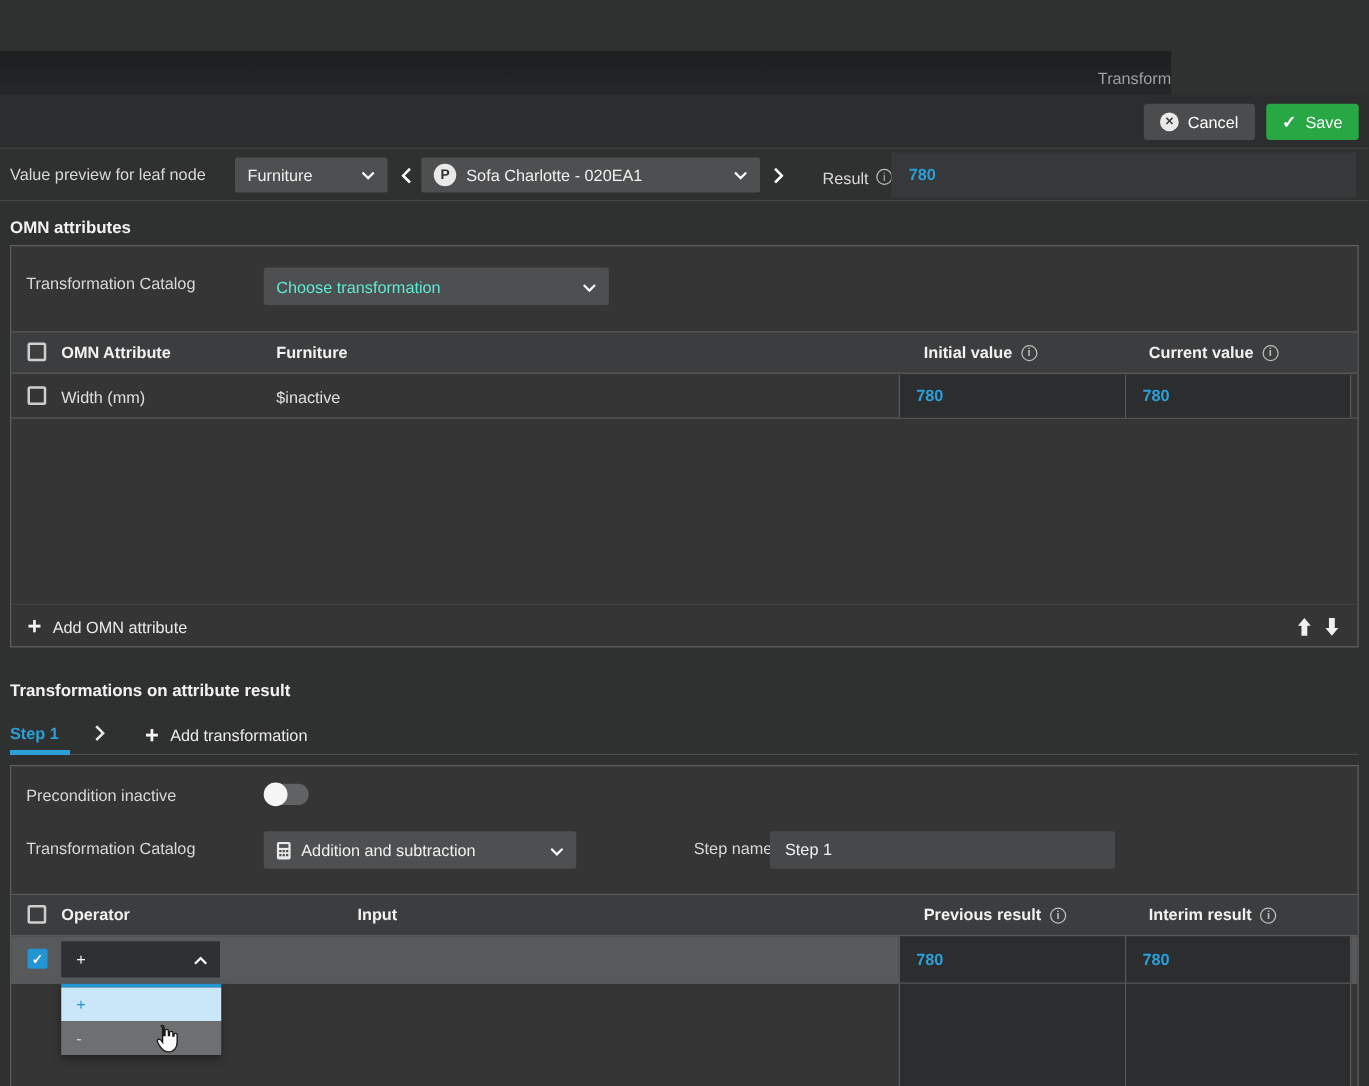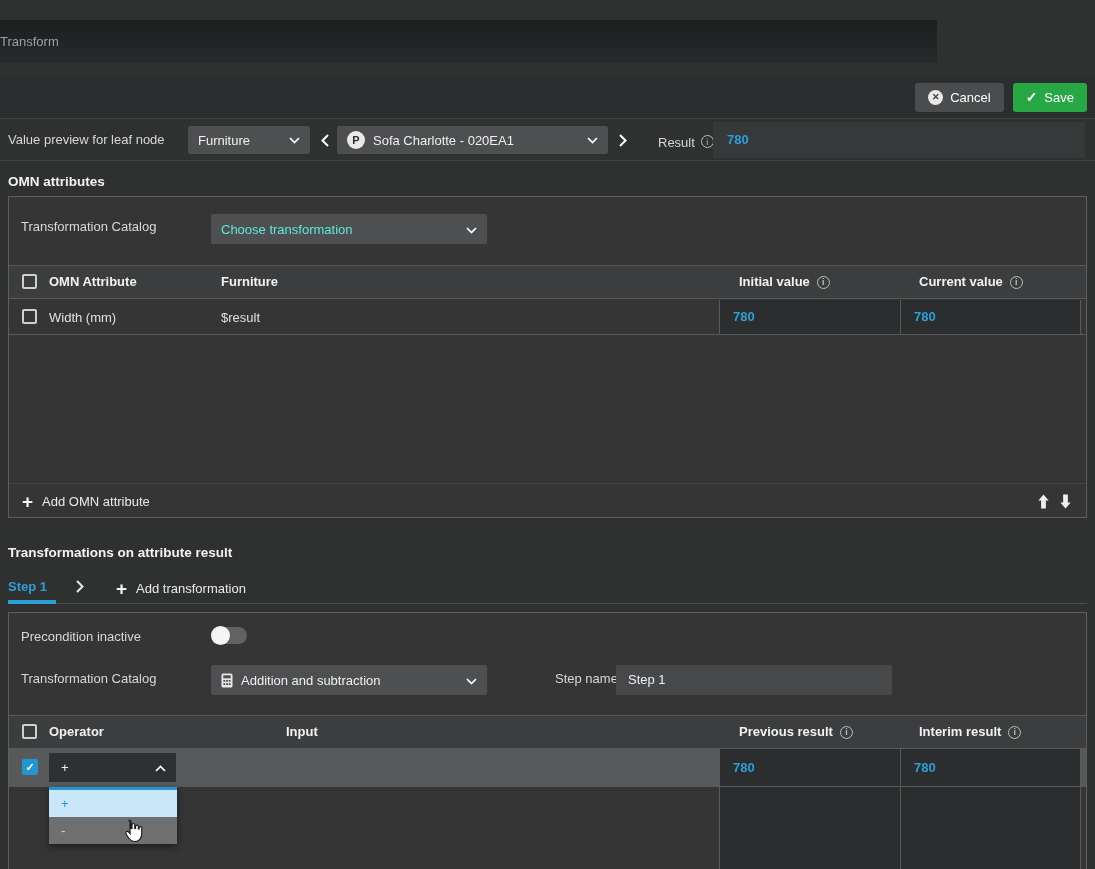--- a/index.html
+++ b/index.html
@@ -4,22 +4,22 @@
 <style>
   * { margin:0; padding:0; box-sizing:border-box; }
   html,body { width:1095px; height:869px; background:#2f3030; font-family:"Liberation Sans",sans-serif; }
   .screen { position:relative; width:1095px; height:869px; overflow:hidden; background:#2f3030; color:#dcdcdc; font-size:13px; }
 
   
   .backdrop-bar { position:absolute; left:0; top:0; width:1095px; height:33px; background:#0a0c0e;
     color:#1d5878; font-weight:bold; font-size:14px; text-align:center; line-height:33px; }
 
   
-  .modal-title-bar { position:absolute; left:0; top:20px; width:937px; height:43px;
-    background:linear-gradient(180deg,#1c1e20,#27292b); color:#9aa0a4; text-align:left; line-height:43px; }
+  .modal-title-bar { position:absolute; left:0; top:41px; width:937px; height:43px;
+    background:linear-gradient(180deg,#1c1e20,#27292b); color:#9aa0a4; text-align:right; line-height:43px; }
 
   
   .toolbar { position:absolute; left:0; top:76px; width:1095px; height:43px; background:#2c2d2e;
     border-bottom:1px solid #424242; display:flex; justify-content:flex-end; align-items:center; gap:9px; padding-right:8px; }
   .btn { height:29px; border-radius:3px; display:flex; align-items:center; gap:7px; padding:0 13px;
     color:#fff; cursor:pointer; font-size:13px; }
   .btn-cancel { background:#4a4c4d; }
   .btn-save { background:#28a745; }
   .icon-circle { width:15px; height:15px; border-radius:50%; background:#e9e9e9; color:#3a3a3a;
     font-size:9px; font-weight:bold; display:flex; align-items:center; justify-content:center; }
@@ -194,21 +194,21 @@
       </span>
       <span class="th" style="left:910px;">
         <span>Current value</span>
         <span class="info">i</span>
       </span>
     </div>
 
     <div class="trow" style="top:103px; height:35px;">
       <span class="cb" style="left:13px; top:9px;"></span>
       <span class="td" style="left:40px; line-height:35px;">Width (mm)</span>
-      <span class="td" style="left:212px; line-height:35px;">$result</span>
+      <span class="td" style="left:212px; line-height:35px;">$inactive</span>
       <span class="val-cell vc1" style="line-height:34px;">780</span>
       <span class="val-cell vc2" style="line-height:34px;">780</span>
     </div>
 
     <div class="tfoot">
       <div class="add-btn">
         <span class="plus-glyph">+</span>
         <span>Add OMN attribute</span>
       </div>
       <div class="order-arrows">
@@ -239,21 +239,21 @@
     </div>
   </div>
 
   <div class="panel panel2">
     <span class="fld-lbl" style="left:12px; top:16px;">Precondition inactive</span>
     <div class="toggle">
       <span class="knob"></span>
     </div>
 
     <span class="fld-lbl" style="left:12px; top:58px;">Transformation Catalog</span>
-    <div class="select-static" style="left:202px; top:52px; width:276px;">
+    <div class="select-static" style="left:202px; top:52px; width:250px;">
       <svg width="12" height="15" viewBox="0 0 12 15">
         <rect x="0.5" y="0.5" width="11" height="14" rx="1.5" fill="#e8e8e8"></rect>
         <rect x="2.3" y="2.3" width="7.4" height="3" fill="#4d4f50"></rect>
         <rect x="2.4" y="7" width="1.8" height="1.8" fill="#4d4f50"></rect>
           <rect x="5.1" y="7" width="1.8" height="1.8" fill="#4d4f50"></rect>
           <rect x="7.8" y="7" width="1.8" height="1.8" fill="#4d4f50"></rect>
         <rect x="2.4" y="10.2" width="1.8" height="1.8" fill="#4d4f50"></rect>
           <rect x="5.1" y="10.2" width="1.8" height="1.8" fill="#4d4f50"></rect>
           <rect x="7.8" y="10.2" width="1.8" height="1.8" fill="#4d4f50"></rect>
       </svg>

